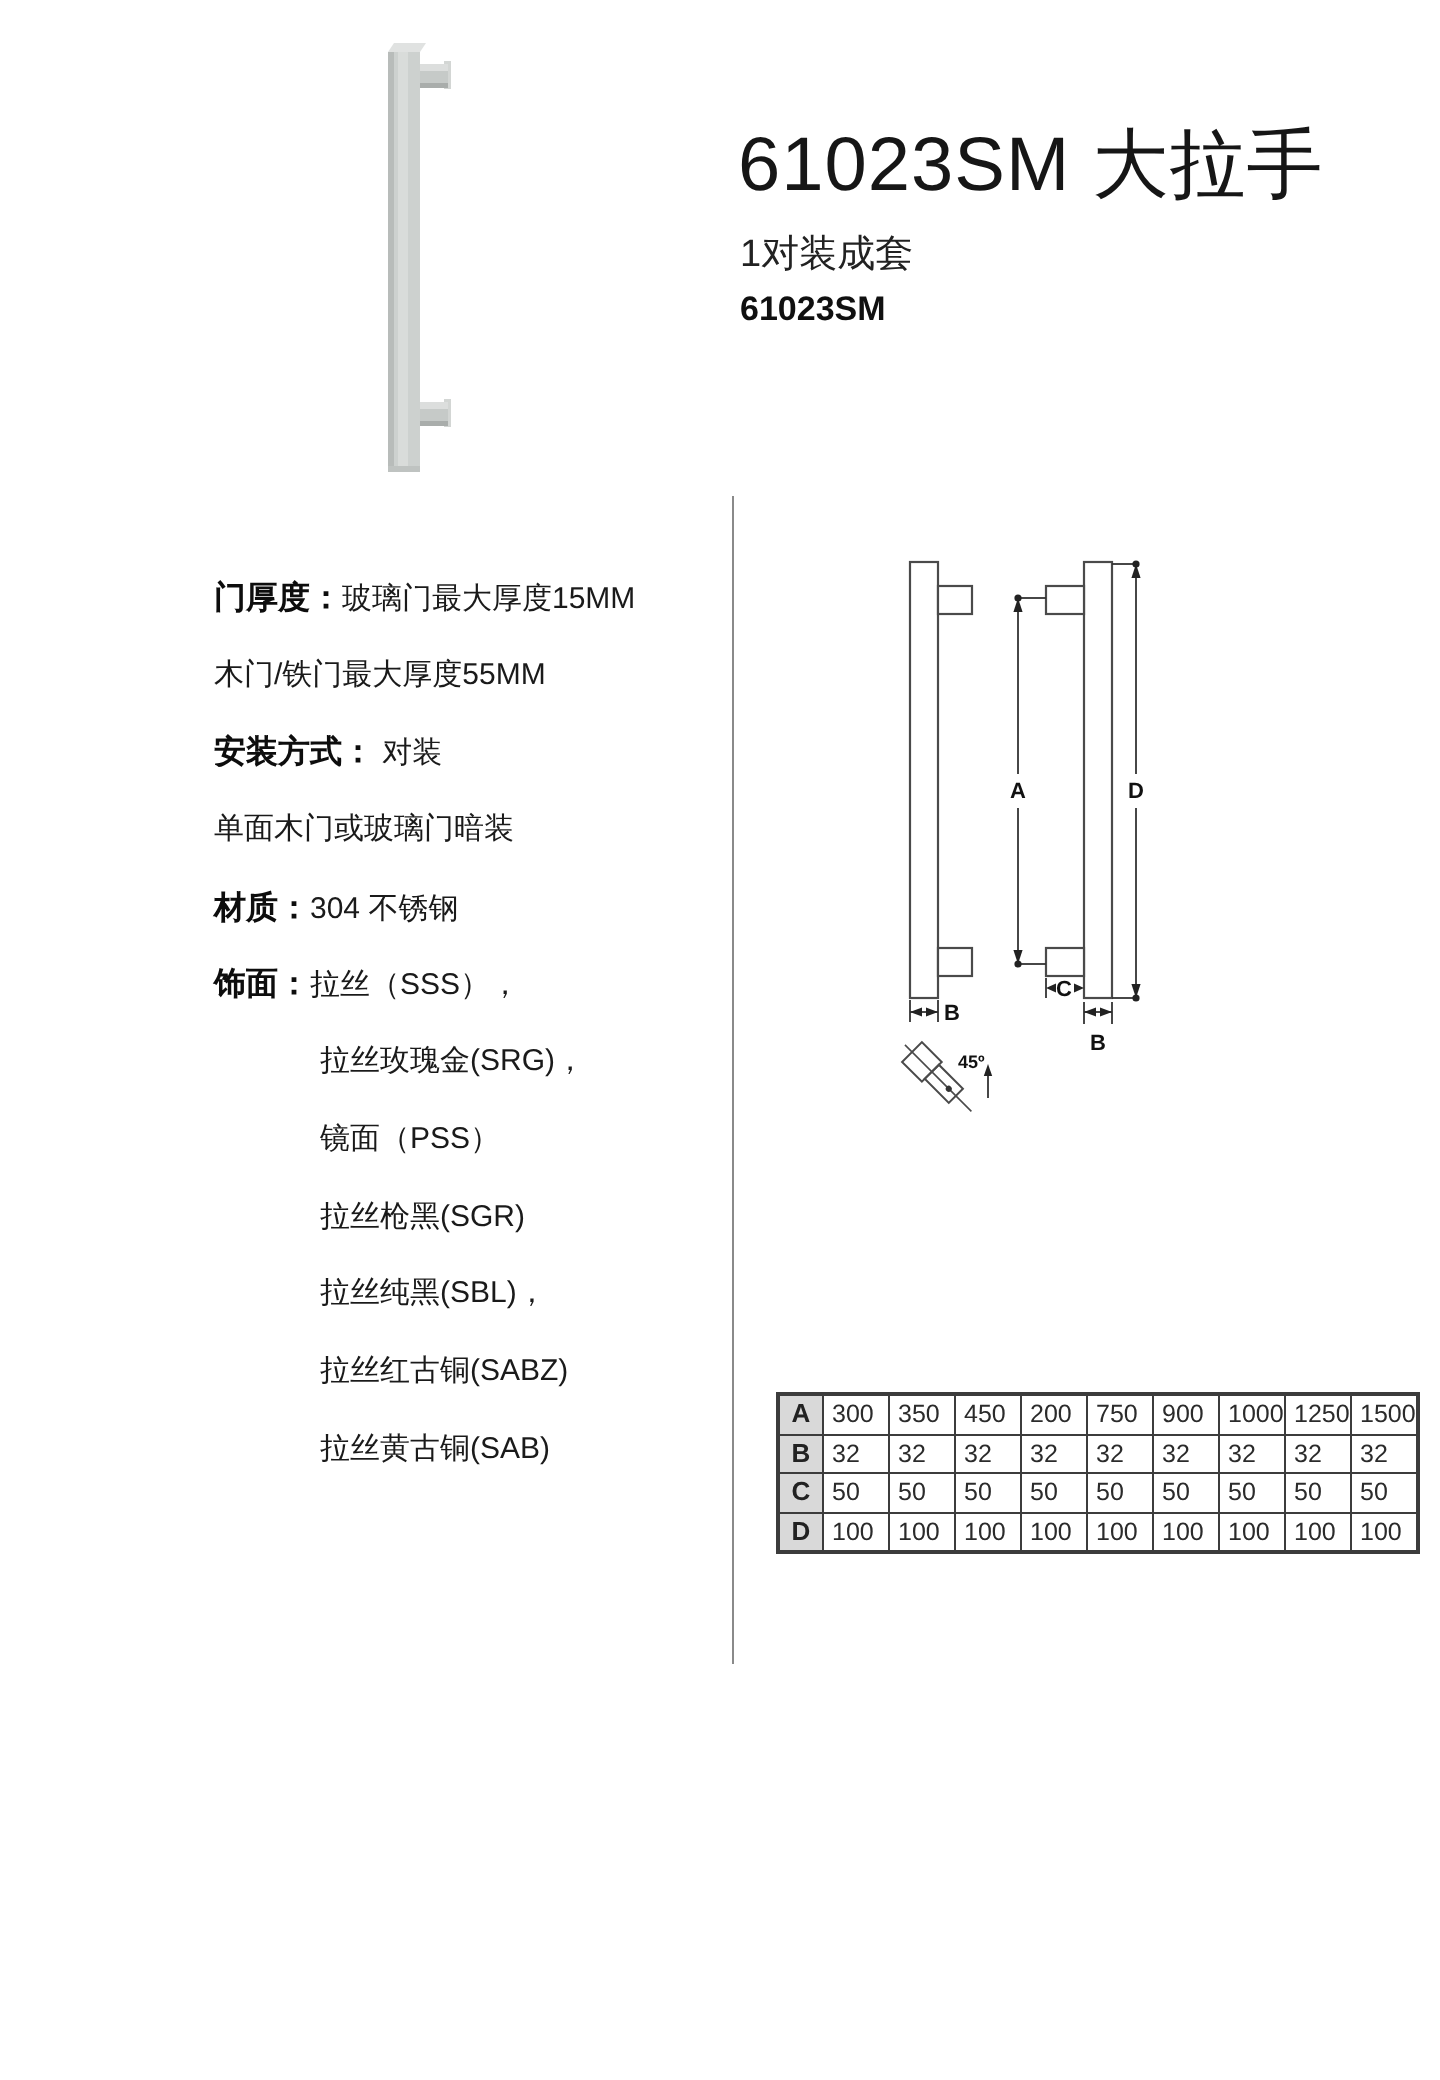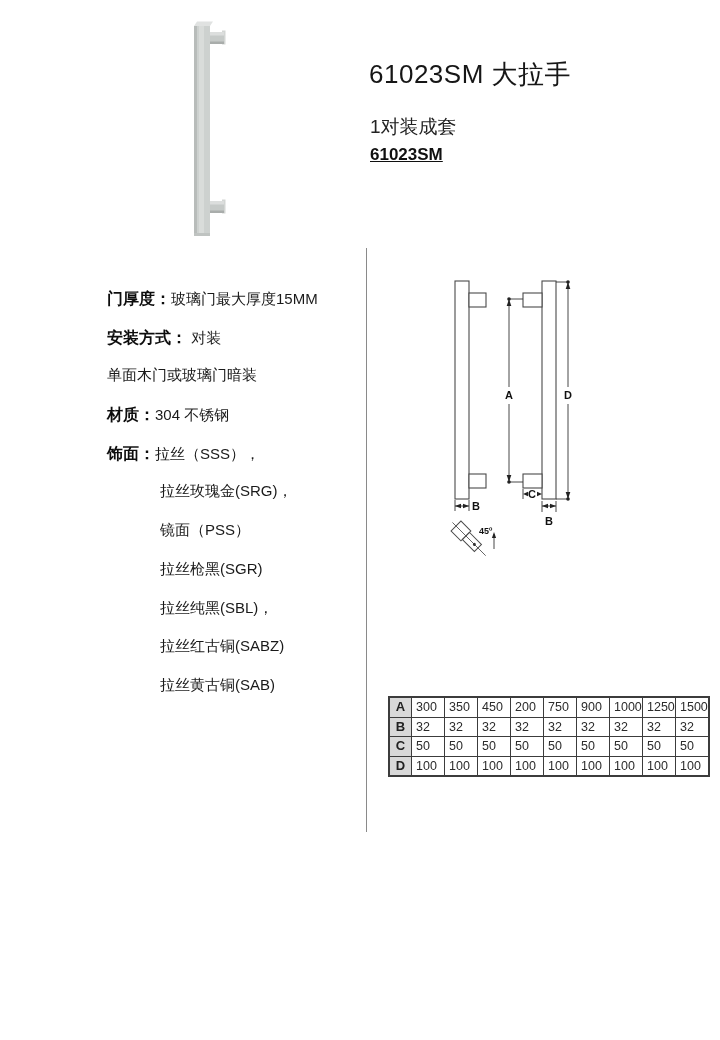--- a/index.html
+++ b/index.html
@@ -3,23 +3,23 @@
 <meta charset="utf-8">
 <style>
   html,body{margin:0;padding:0;}
   body{
     width:720px;height:1040px;background:#ffffff;position:relative;overflow:hidden;
     font-family:"Liberation Sans","DejaVu Sans",sans-serif;color:#1a1a1a;
   }
   .page{position:absolute;inset:0;background:#ffffff;}
 
   
-  .title{position:absolute;left:369px;top:57px;font-size:26px;letter-spacing:.5px;color:#161616;white-space:nowrap;}
+  .title{position:absolute;left:369px;top:57px;font-size:38px;letter-spacing:.5px;color:#161616;white-space:nowrap;}
   .subtitle{position:absolute;left:370px;top:114px;font-size:19px;color:#222;}
-  .model{position:absolute;left:370px;top:145px;font-size:17px;font-weight:bold;color:#101010;text-decoration:underline;}
+  .model{position:absolute;left:370px;top:145px;font-size:17px;font-weight:bold;color:#101010;}
 
   
   .vsep{position:absolute;left:366px;top:248px;width:1px;height:584px;background:#8a8a8a;}
 
   
   .photo{position:absolute;left:190px;top:18px;}
 
   
   .specs{position:absolute;left:107px;top:289px;width:265px;}
   .spec-line{font-size:15px;height:38.7px;white-space:nowrap;color:#1a1a1a;}
@@ -64,20 +64,21 @@
   </svg>
 
   <div class="title">61023SM 大拉手</div>
   <div class="subtitle">1对装成套</div>
   <div class="model">61023SM</div>
 
   <div class="vsep"></div>
 
   <div class="specs">
       <div class="spec-line"><b>门厚度：</b><span>玻璃门最大厚度15MM</span></div>
+      <div class="spec-line"><span>木门/铁门最大厚度55MM</span></div>
       <div class="spec-line"><b>安装方式：</b><span> 对装</span></div>
       <div class="spec-line"><span>单面木门或玻璃门暗装</span></div>
       <div class="spec-line"><b>材质：</b><span>304 不锈钢</span></div>
       <div class="spec-line"><b>饰面：</b><span>拉丝（SSS），</span></div>
       <div class="spec-line indent"><span>拉丝玫瑰金(SRG)，</span></div>
       <div class="spec-line indent"><span>镜面（PSS）</span></div>
       <div class="spec-line indent"><span>拉丝枪黑(SGR)</span></div>
       <div class="spec-line indent"><span>拉丝纯黑(SBL)，</span></div>
       <div class="spec-line indent"><span>拉丝红古铜(SABZ)</span></div>
       <div class="spec-line indent"><span>拉丝黄古铜(SAB)</span></div>

